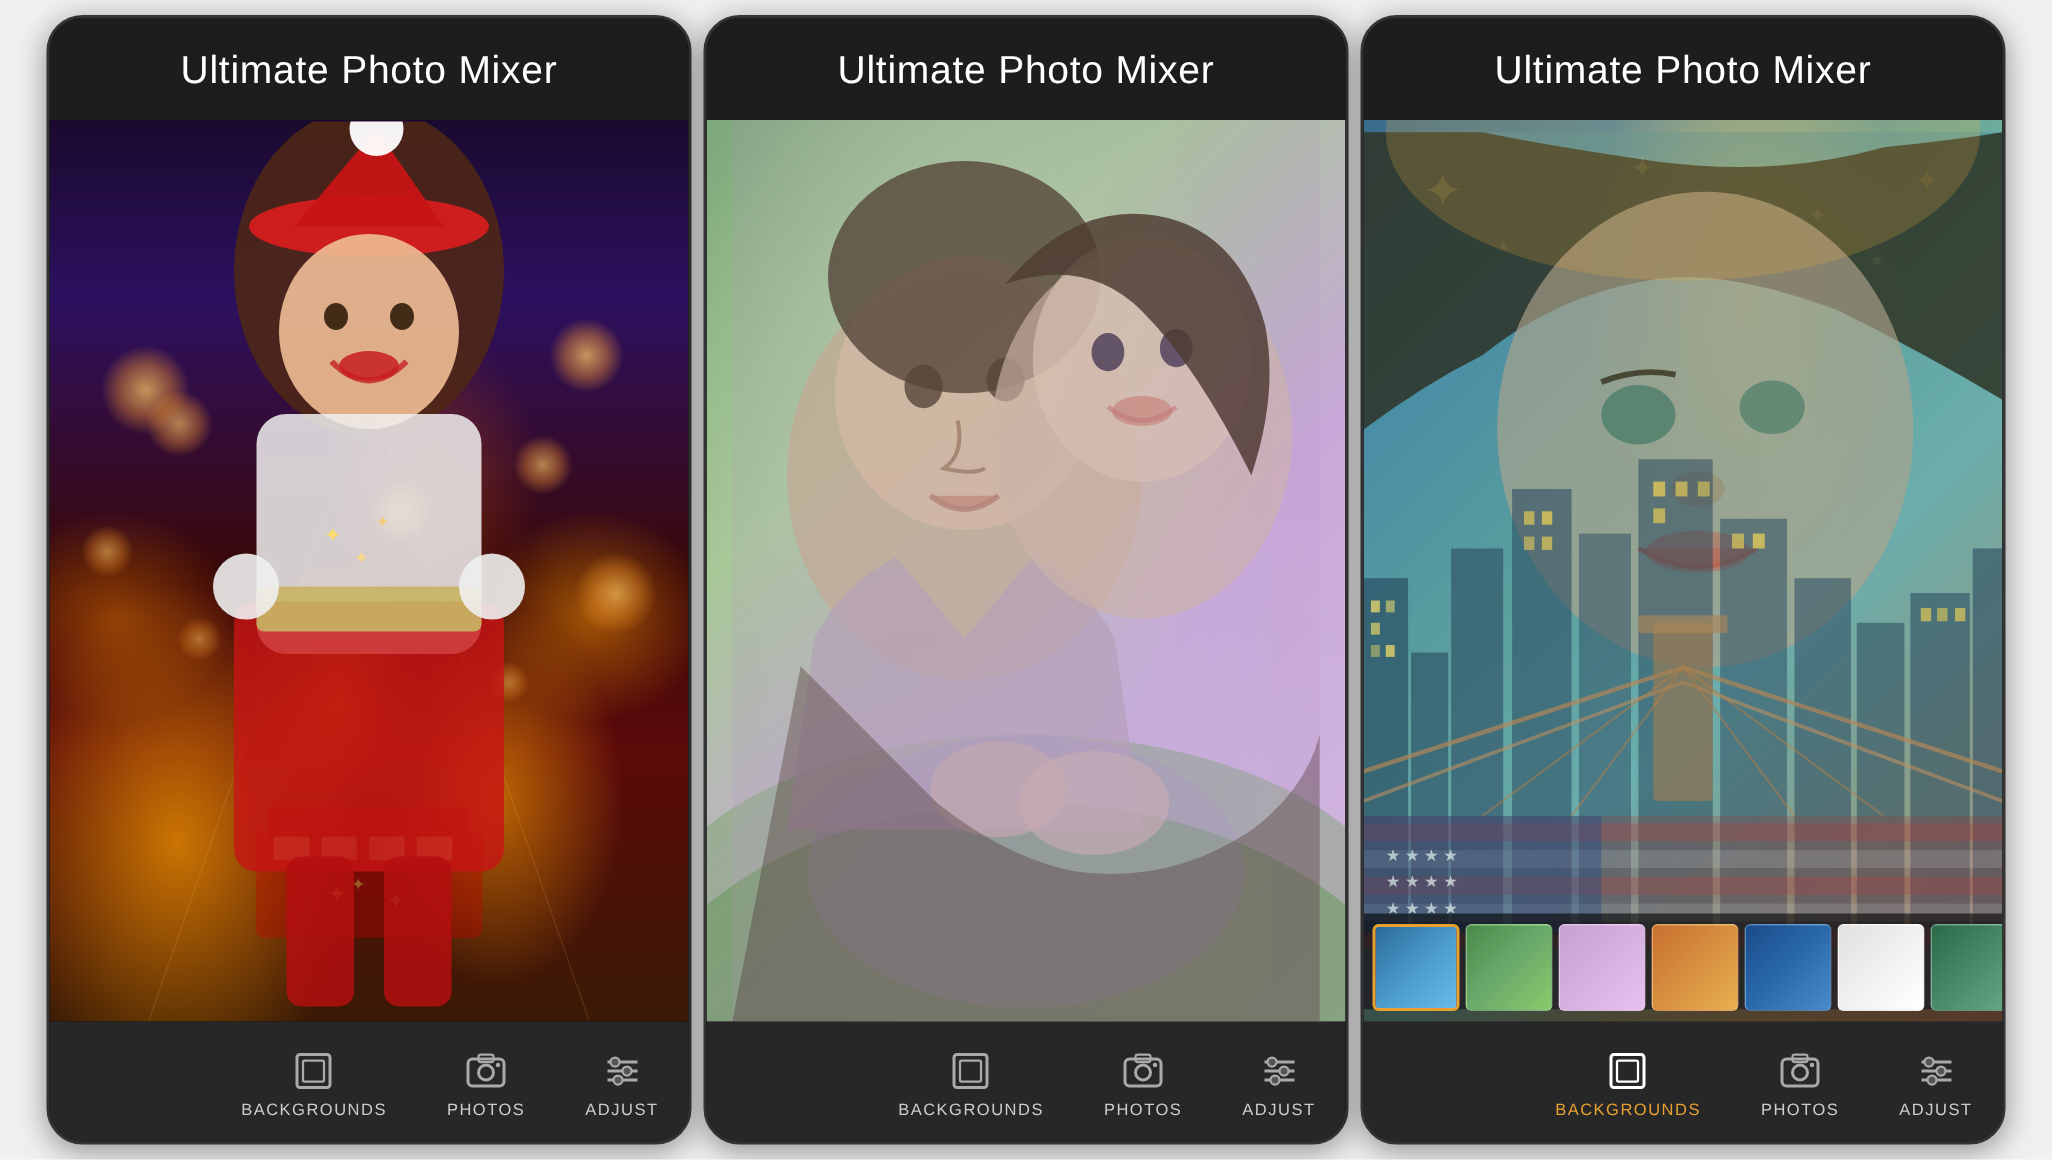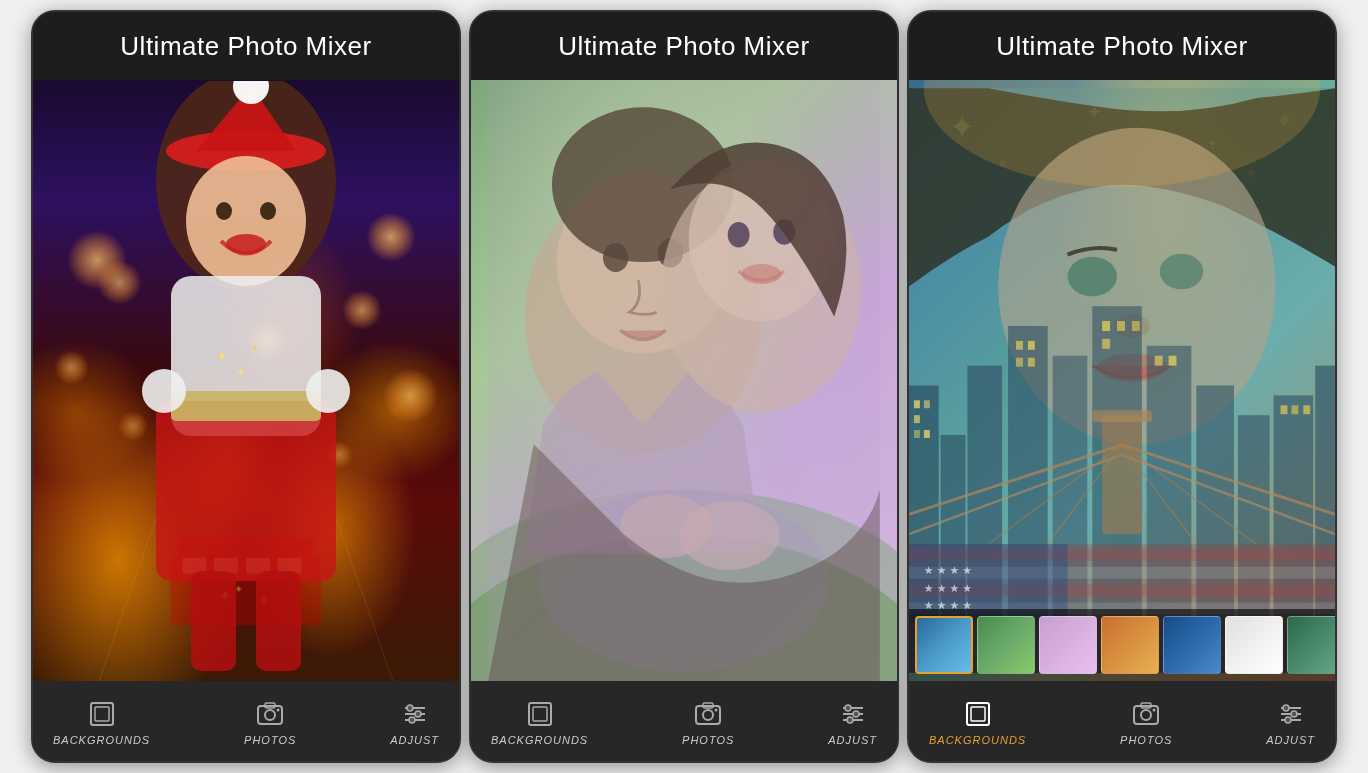--- a/index.html
+++ b/index.html
@@ -94,23 +94,22 @@
       background:
         radial-gradient(ellipse at 60% 20%, rgba(255,220,100,0.6) 0%, transparent 30%),
         linear-gradient(135deg, #3a6a8a 0%, #4a8aaa 20%, #6aaa9a 40%, #8ac8b8 60%, #c8a870 80%, #d4906a 100%);
     }
 
     .phone-toolbar {
       background: rgba(40,40,40,0.97);
       padding: 10px 0 8px;
       display: flex;
       align-items: center;
-      justify-content: space-between;
+      justify-content: flex-end;
       min-height: 80px;
-      font-style: italic;
     }
 
     .toolbar-btn {
       display: flex;
       flex-direction: column;
       align-items: center;
       gap: 4px;
       cursor: pointer;
       padding: 4px 20px;
     }

